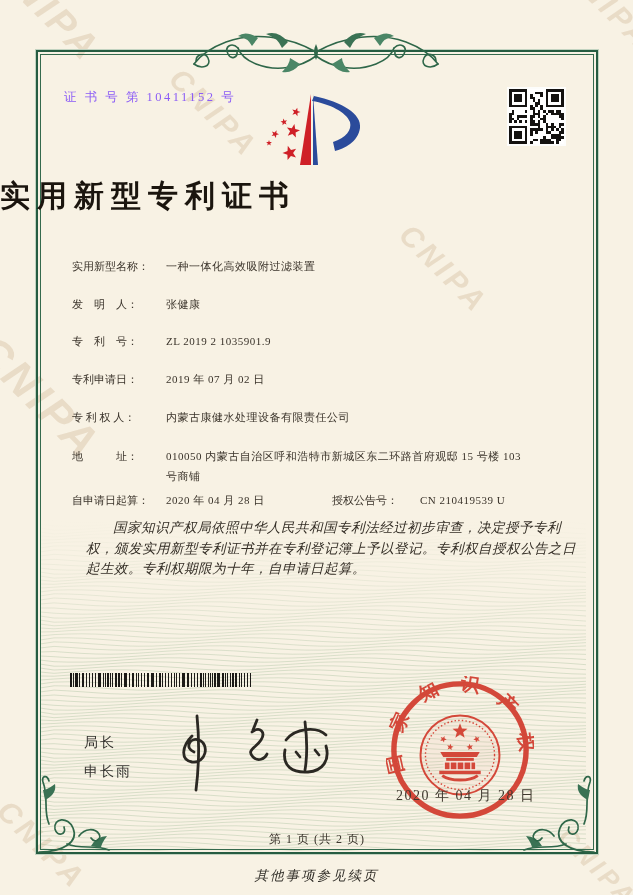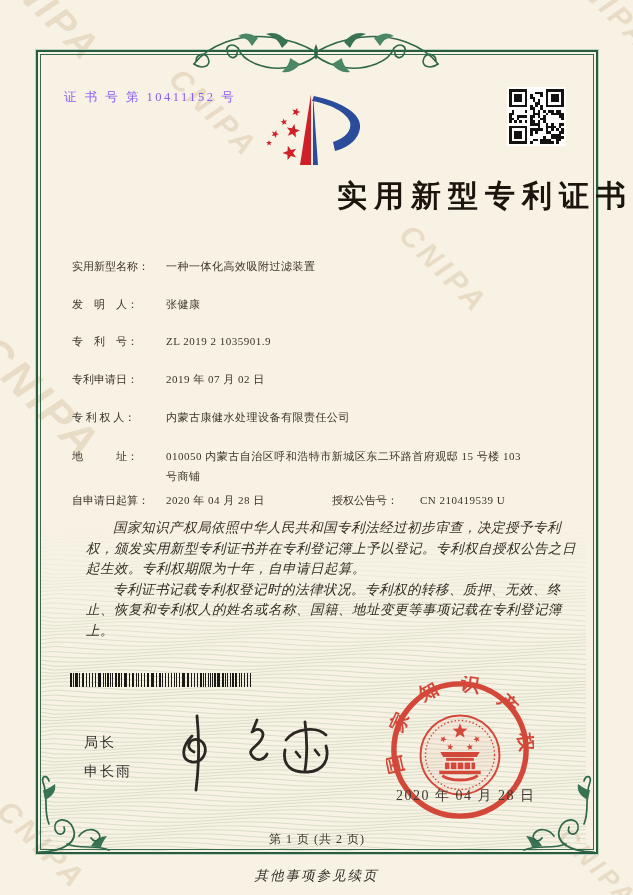--- a/index.html
+++ b/index.html
@@ -44,21 +44,21 @@
     font-size:12.5px;letter-spacing:2.5px;color:#8b5cf6;
   }
   .logo{position:absolute;left:258px;top:86px;width:112px;height:86px;z-index:3;}
   .qr{
     position:absolute;left:507px;top:87px;width:59px;height:59px;z-index:3;
     background:#fdfdfb;padding:2px;box-sizing:border-box;
   }
   .qr svg{display:block;width:100%;height:100%;}
   .title{
     position:absolute;left:0;right:0;top:176px;z-index:3;
-    text-align:right;font-size:30px;font-weight:bold;
+    text-align:left;font-size:30px;font-weight:bold;
     letter-spacing:7px;color:#1b150e;
   }
   
   .field{
     position:absolute;left:72px;z-index:3;display:flex;
     font-size:11px;line-height:20px;color:#3a332a;
   }
   .field .lbl{width:94px;flex:0 0 94px;white-space:pre;}
   .field .val{letter-spacing:0.5px;}
   .f1{top:256px}.f2{top:294px}.f3{top:331px}.f4{top:369px}.f5{top:407px}
@@ -429,21 +429,20 @@
     <span class="lbl">自申请日起算：</span>
     <span class="val">2020 年 04 月 28 日</span>
     <span class="pair2">
       <span class="lbl">授权公告号：</span>
       <span class="val">CN 210419539 U</span>
     </span>
   </div>
 
   <div class="body-text">
     <p>国家知识产权局依照中华人民共和国专利法经过初步审查，决定授予专利权，颁发实用新型专利证书并在专利登记簿上予以登记。专利权自授权公告之日起生效。专利权期限为十年，自申请日起算。</p>
-    <p>专利证书记载专利权登记时的法律状况。专利权的转移、质押、无效、终止、恢复和专利权人的姓名或名称、国籍、地址变更等事项记载在专利登记簿上。</p>
   </div>
 
   <div class="barcode">
       <svg id="barcode-svg" viewBox="0 0 183 14" preserveAspectRatio="none">
         <rect x="0" y="0" width="2" height="14" fill="#1c1a17"></rect>
         <rect x="3" y="0" width="1" height="14" fill="#1c1a17"></rect>
         <rect x="5" y="0" width="3" height="14" fill="#1c1a17"></rect>
         <rect x="9" y="0" width="1" height="14" fill="#1c1a17"></rect>
         <rect x="12" y="0" width="2" height="14" fill="#1c1a17"></rect>
         <rect x="16" y="0" width="1" height="14" fill="#1c1a17"></rect>

